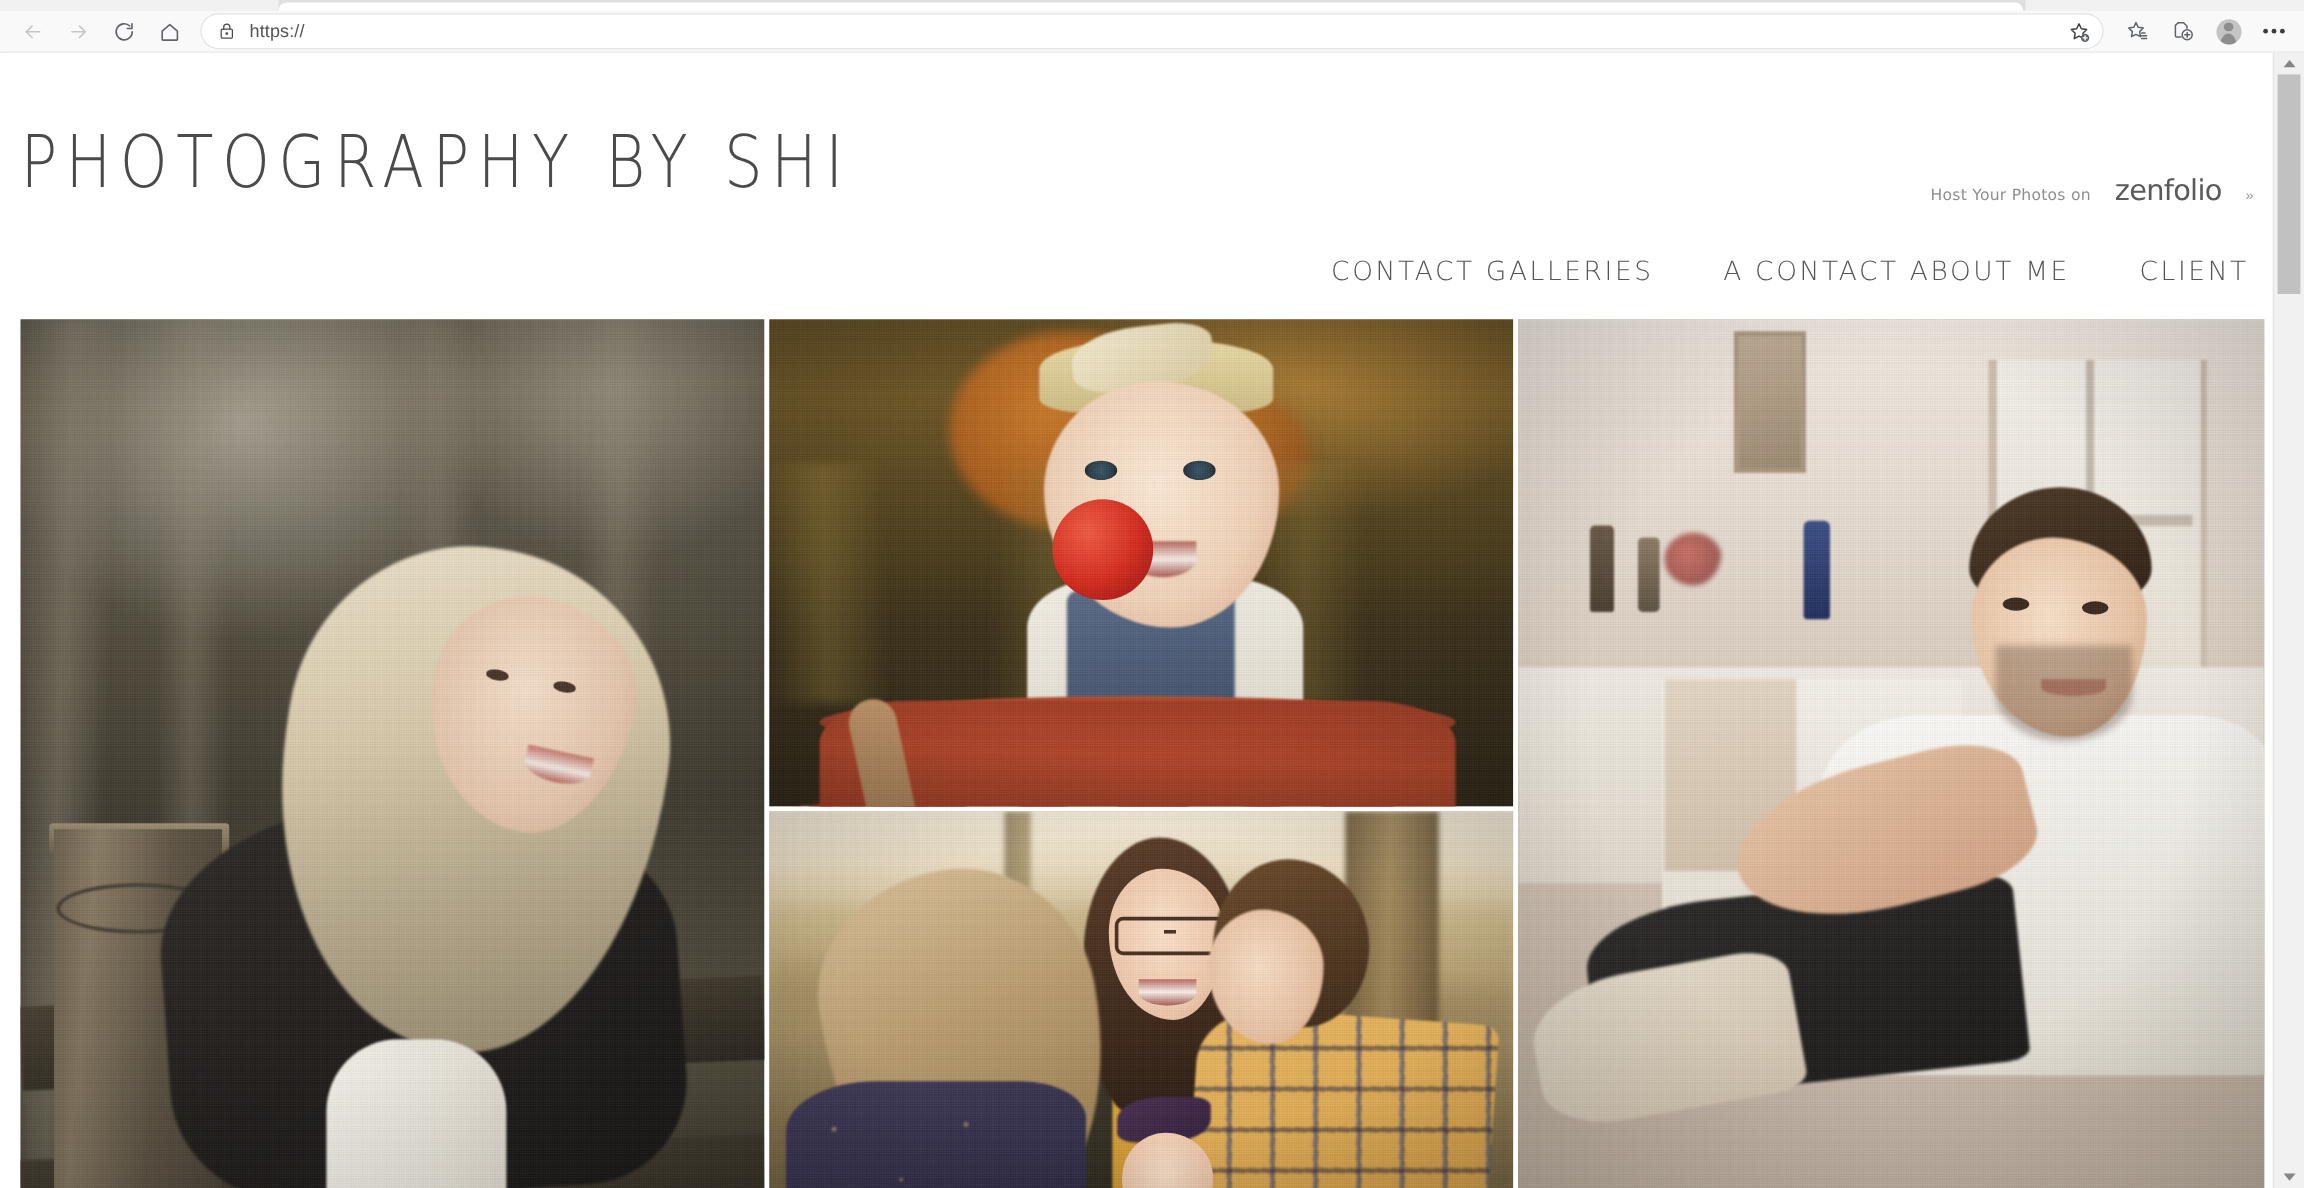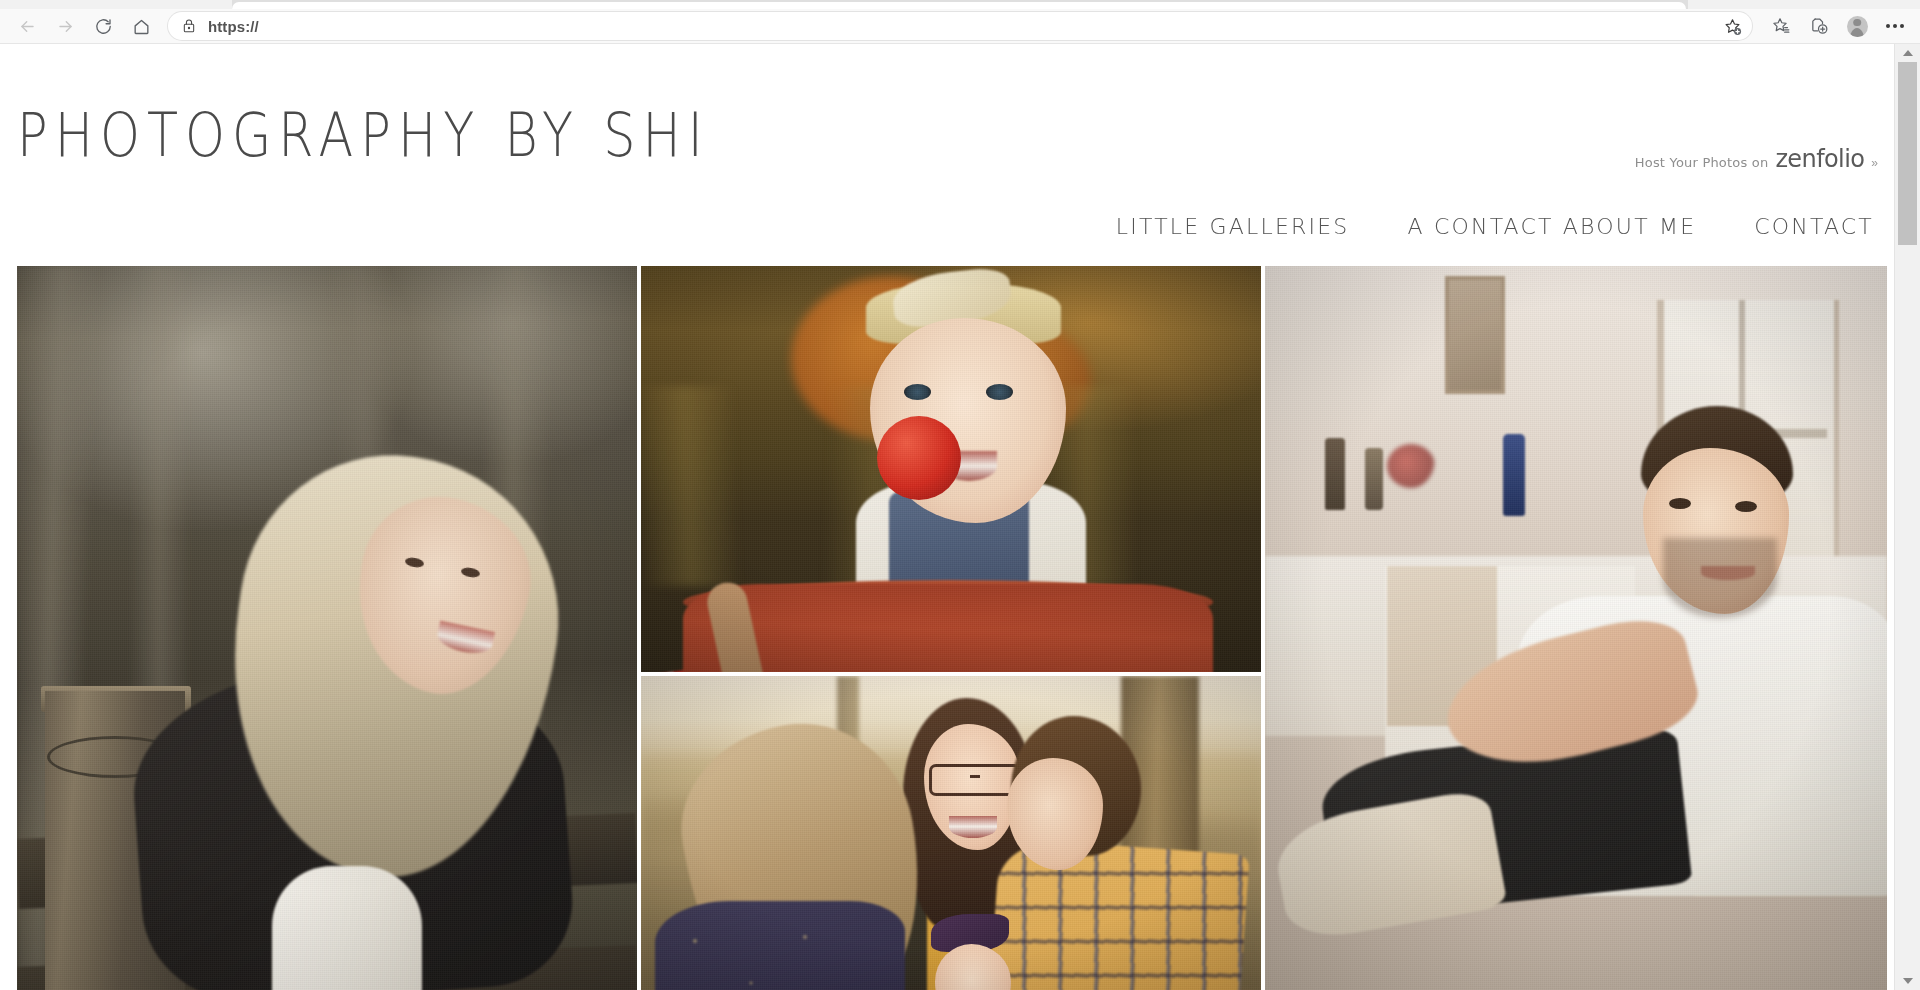--- a/index.html
+++ b/index.html
@@ -64,21 +64,20 @@
     flex: 1 1 auto;
     height: 28px;
     margin: 0 10px 0 8px;
     background: #ffffff;
     border-radius: 14px;
     display: flex;
     align-items: center;
     padding: 0 10px 0 14px;
     box-shadow: 0 0 0 1px #e3e3e3;
     min-width: 0;
-    font-weight: bold;
   }
   .omnibox .lock { color: #4a4a4a; display: flex; align-items: center; margin-right: 12px; }
   .omnibox .url {
     flex: 1 1 auto;
     font-size: 15px;
     color: #545454;
     letter-spacing: .1px;
     white-space: nowrap;
     overflow: hidden;
   }
@@ -145,21 +144,21 @@
     white-space: nowrap;
     transform: scaleX(0.94) scaleY(1.12);
     transform-origin: left top;
   }
 
   .zenfolio-badge {
     position: absolute;
     right: 20px; top: 101px;
     display: flex;
     align-items: baseline;
-    gap: 7px;
+    gap: 20px;
     white-space: nowrap;
   }
   .zenfolio-badge .zf-pre {
     font-family: "DejaVu Sans", sans-serif;
     font-size: 13px;
     color: #8e8e8e;
     letter-spacing: .2px;
   }
   .zenfolio-badge .zf-logo {
     font-family: "DejaVu Sans", sans-serif;
@@ -954,23 +953,23 @@
     <div class="site-header">
       <div class="site-title">PHOTOGRAPHY BY SHI</div>
 
       <a class="zenfolio-badge">
         <span class="zf-pre">Host Your Photos on</span>
         <span class="zf-logo">zenfolio</span>
         <span class="zf-arrow">»</span>
       </a>
 
       <nav class="main-nav">
-        <a class="nav-item">LITTLE GALLERIES</a>
+        <a class="nav-item">CONTACT GALLERIES</a>
         <a class="nav-item">A CONTACT ABOUT ME</a>
-        <a class="nav-item">CONTACT</a>
+        <a class="nav-item">CLIENT</a>
       </nav>
     </div>
 
     <div class="gallery">
 
       <div class="col col-left">
         <div class="photo photo-tall" title="Young girl with long blonde hair leaning on a wooden fence in the woods">
           <div class="layer p1-bg"></div>
           <div class="layer p1-trees"></div>
           <div class="p1-rail"></div>

